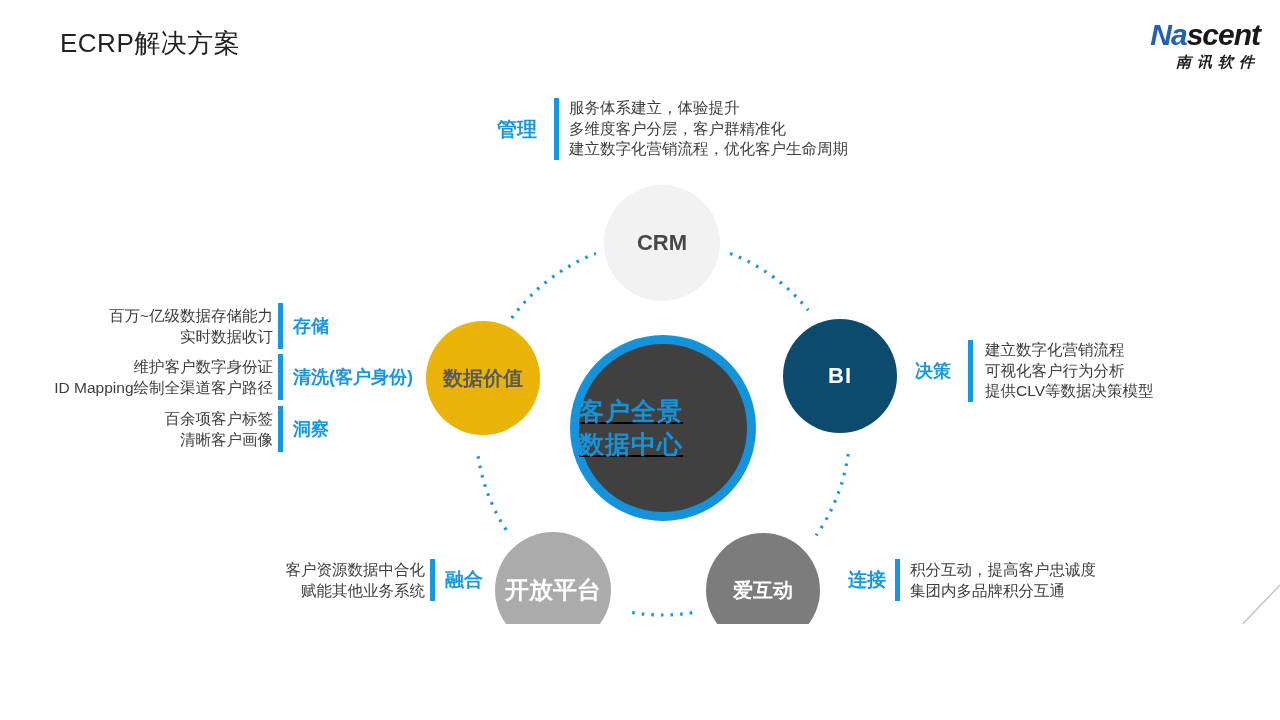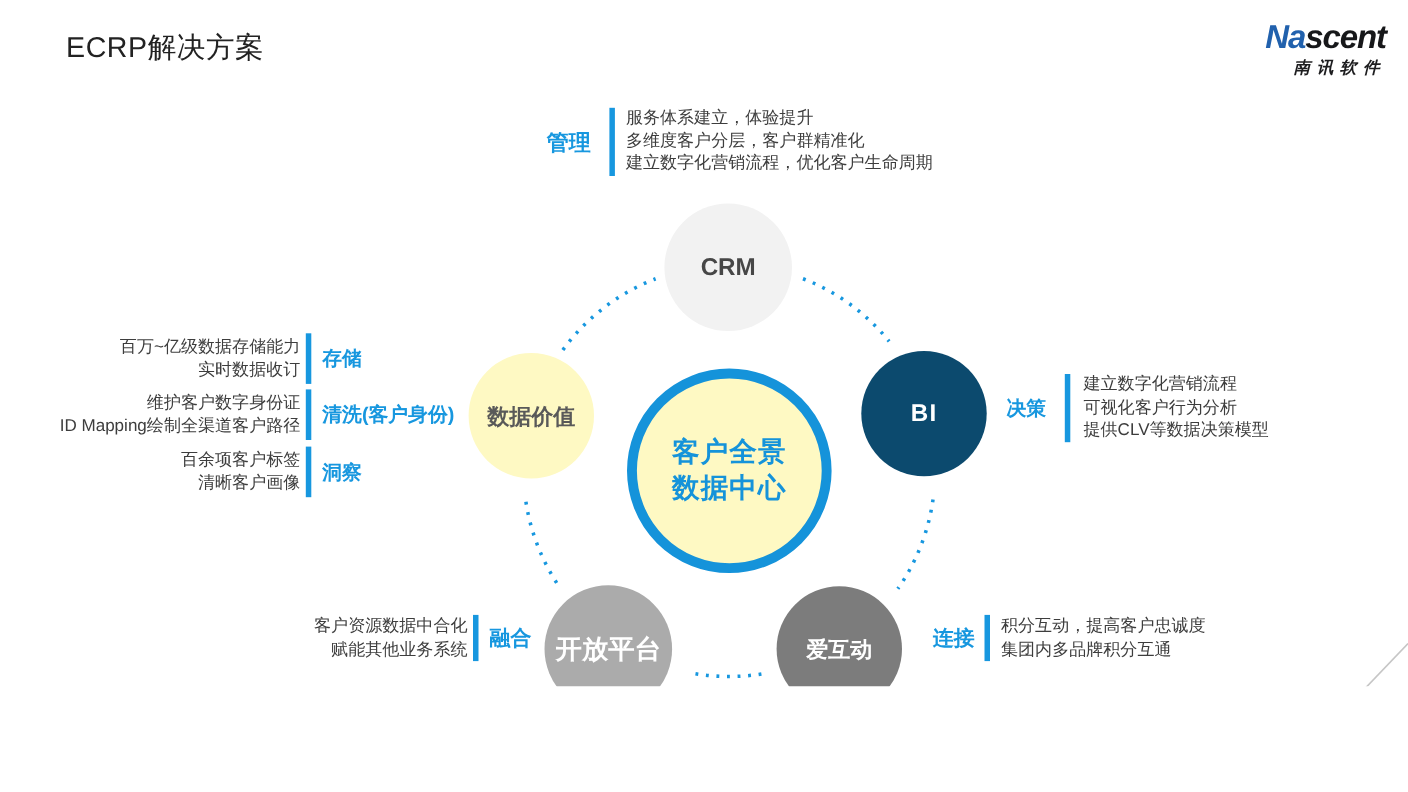--- a/index.html
+++ b/index.html
@@ -24,22 +24,22 @@
   .node{position:absolute;border-radius:50%;display:flex;align-items:center;justify-content:center;
         font-weight:bold;}
   .node-crm{left:604px;top:185px;width:116px;height:116px;font-size:22px;}
   .node-datavalue{left:426px;top:321px;width:114px;height:114px;font-size:20px;}
   .node-bi{left:783px;top:319px;width:114px;height:114px;font-size:22px;letter-spacing:1px;}
   .node-open{left:495px;top:532px;width:116px;height:116px;font-size:24px;}
   .node-ai{left:706px;top:533px;width:114px;height:114px;font-size:20px;}
 
   
   .center-circle{position:absolute;left:570px;top:335px;width:186px;height:186px;box-sizing:border-box;
-        border:9px solid var(--ring,#1593da);border-radius:50%;background:#fef9c3;
-        display:flex;flex-direction:column;align-items:center;justify-content:center;}
+        border:9px solid var(--ring,#1593da);border-radius:50%;background:#404040;
+        display:flex;flex-direction:column;justify-content:center;text-decoration:underline;}
   .center-circle span{font-size:25px;font-weight:bold;color:var(--ring,#1593da);
         line-height:33px;letter-spacing:1px;}
 
   
   .callout{position:absolute;display:flex;align-items:center;}
   .callout .bar{width:5px;align-self:stretch;background:var(--accent,#1797df);flex:none;}
   .callout .label{font-weight:bold;color:var(--accent,#1797df);white-space:nowrap;flex:none;}
   .callout .lines{color:#3d3d3d;font-size:15.5px;line-height:21px;white-space:nowrap;}
   .callout.from-left .lines{text-align:right;}
 
@@ -84,21 +84,21 @@
     <path class="arc" d="M 511.7 318.1 A 187 187 0 0 1 596.0 253.4" style="stroke: rgb(23, 151, 223);"></path>
     <path class="arc" d="M 730.0 253.4 A 187 187 0 0 1 808.3 310.3" style="stroke: rgb(23, 151, 223);"></path>
     <path class="arc" d="M 848.2 454.0 A 187 187 0 0 1 816.2 535.3" style="stroke: rgb(23, 151, 223);"></path>
     <path class="arc" d="M 692.2 612.7 A 187 187 0 0 1 630.5 612.2" style="stroke: rgb(23, 151, 223);"></path>
     <path class="arc" d="M 506.1 529.9 A 187 187 0 0 1 477.8 454.0" style="stroke: rgb(23, 151, 223);"></path>
   </svg>
 
   <div class="node node-crm" style="background: rgb(242, 242, 242); color: rgb(71, 71, 71);">
     <span>CRM</span>
   </div>
-  <div class="node node-datavalue" style="background: #fef9c3; color: rgb(89, 89, 89);">
+  <div class="node node-datavalue" style="background: #eab308; color: rgb(89, 89, 89);">
     <span>数据价值</span>
   </div>
   <div class="node node-bi" style="background: #0c4a6e; color: rgb(255, 255, 255);">
     <span>BI</span>
   </div>
   <div class="node node-open" style="background: rgb(171, 171, 171); color: rgb(255, 255, 255);">
     <span>开放平台</span>
   </div>
   <div class="node node-ai" style="background: rgb(124, 124, 124); color: rgb(255, 255, 255);">
     <span>爱互动</span>

